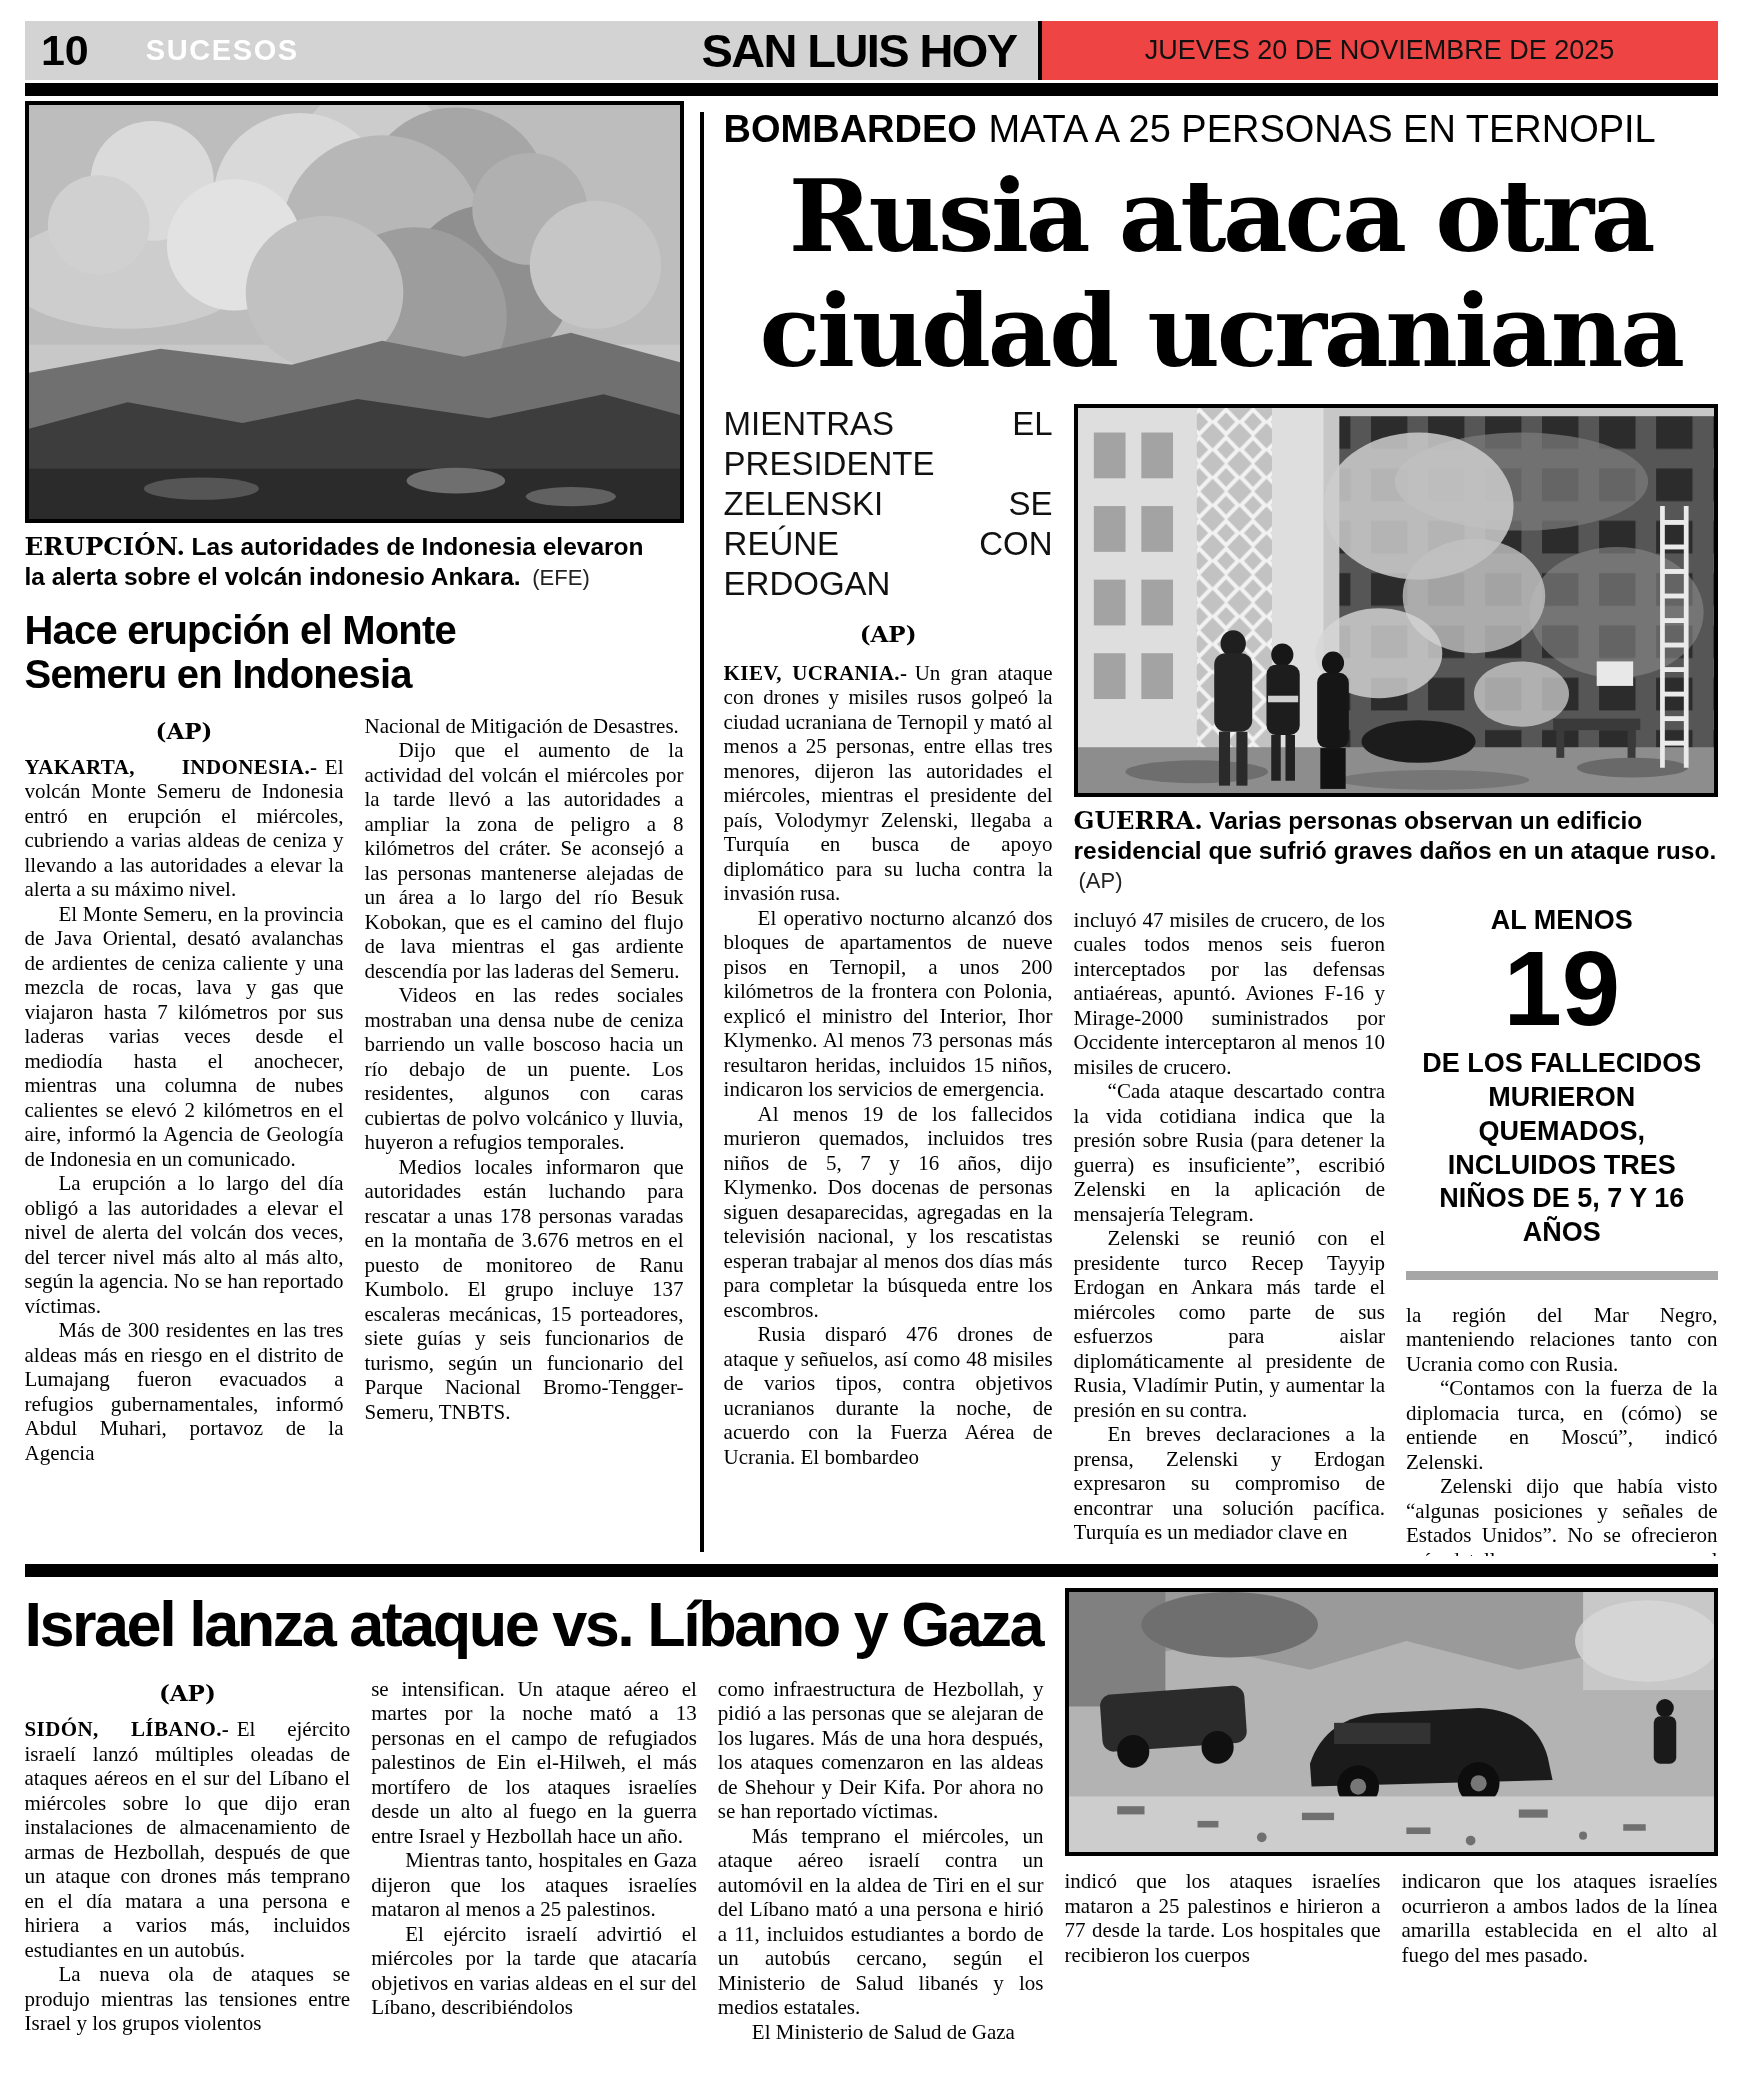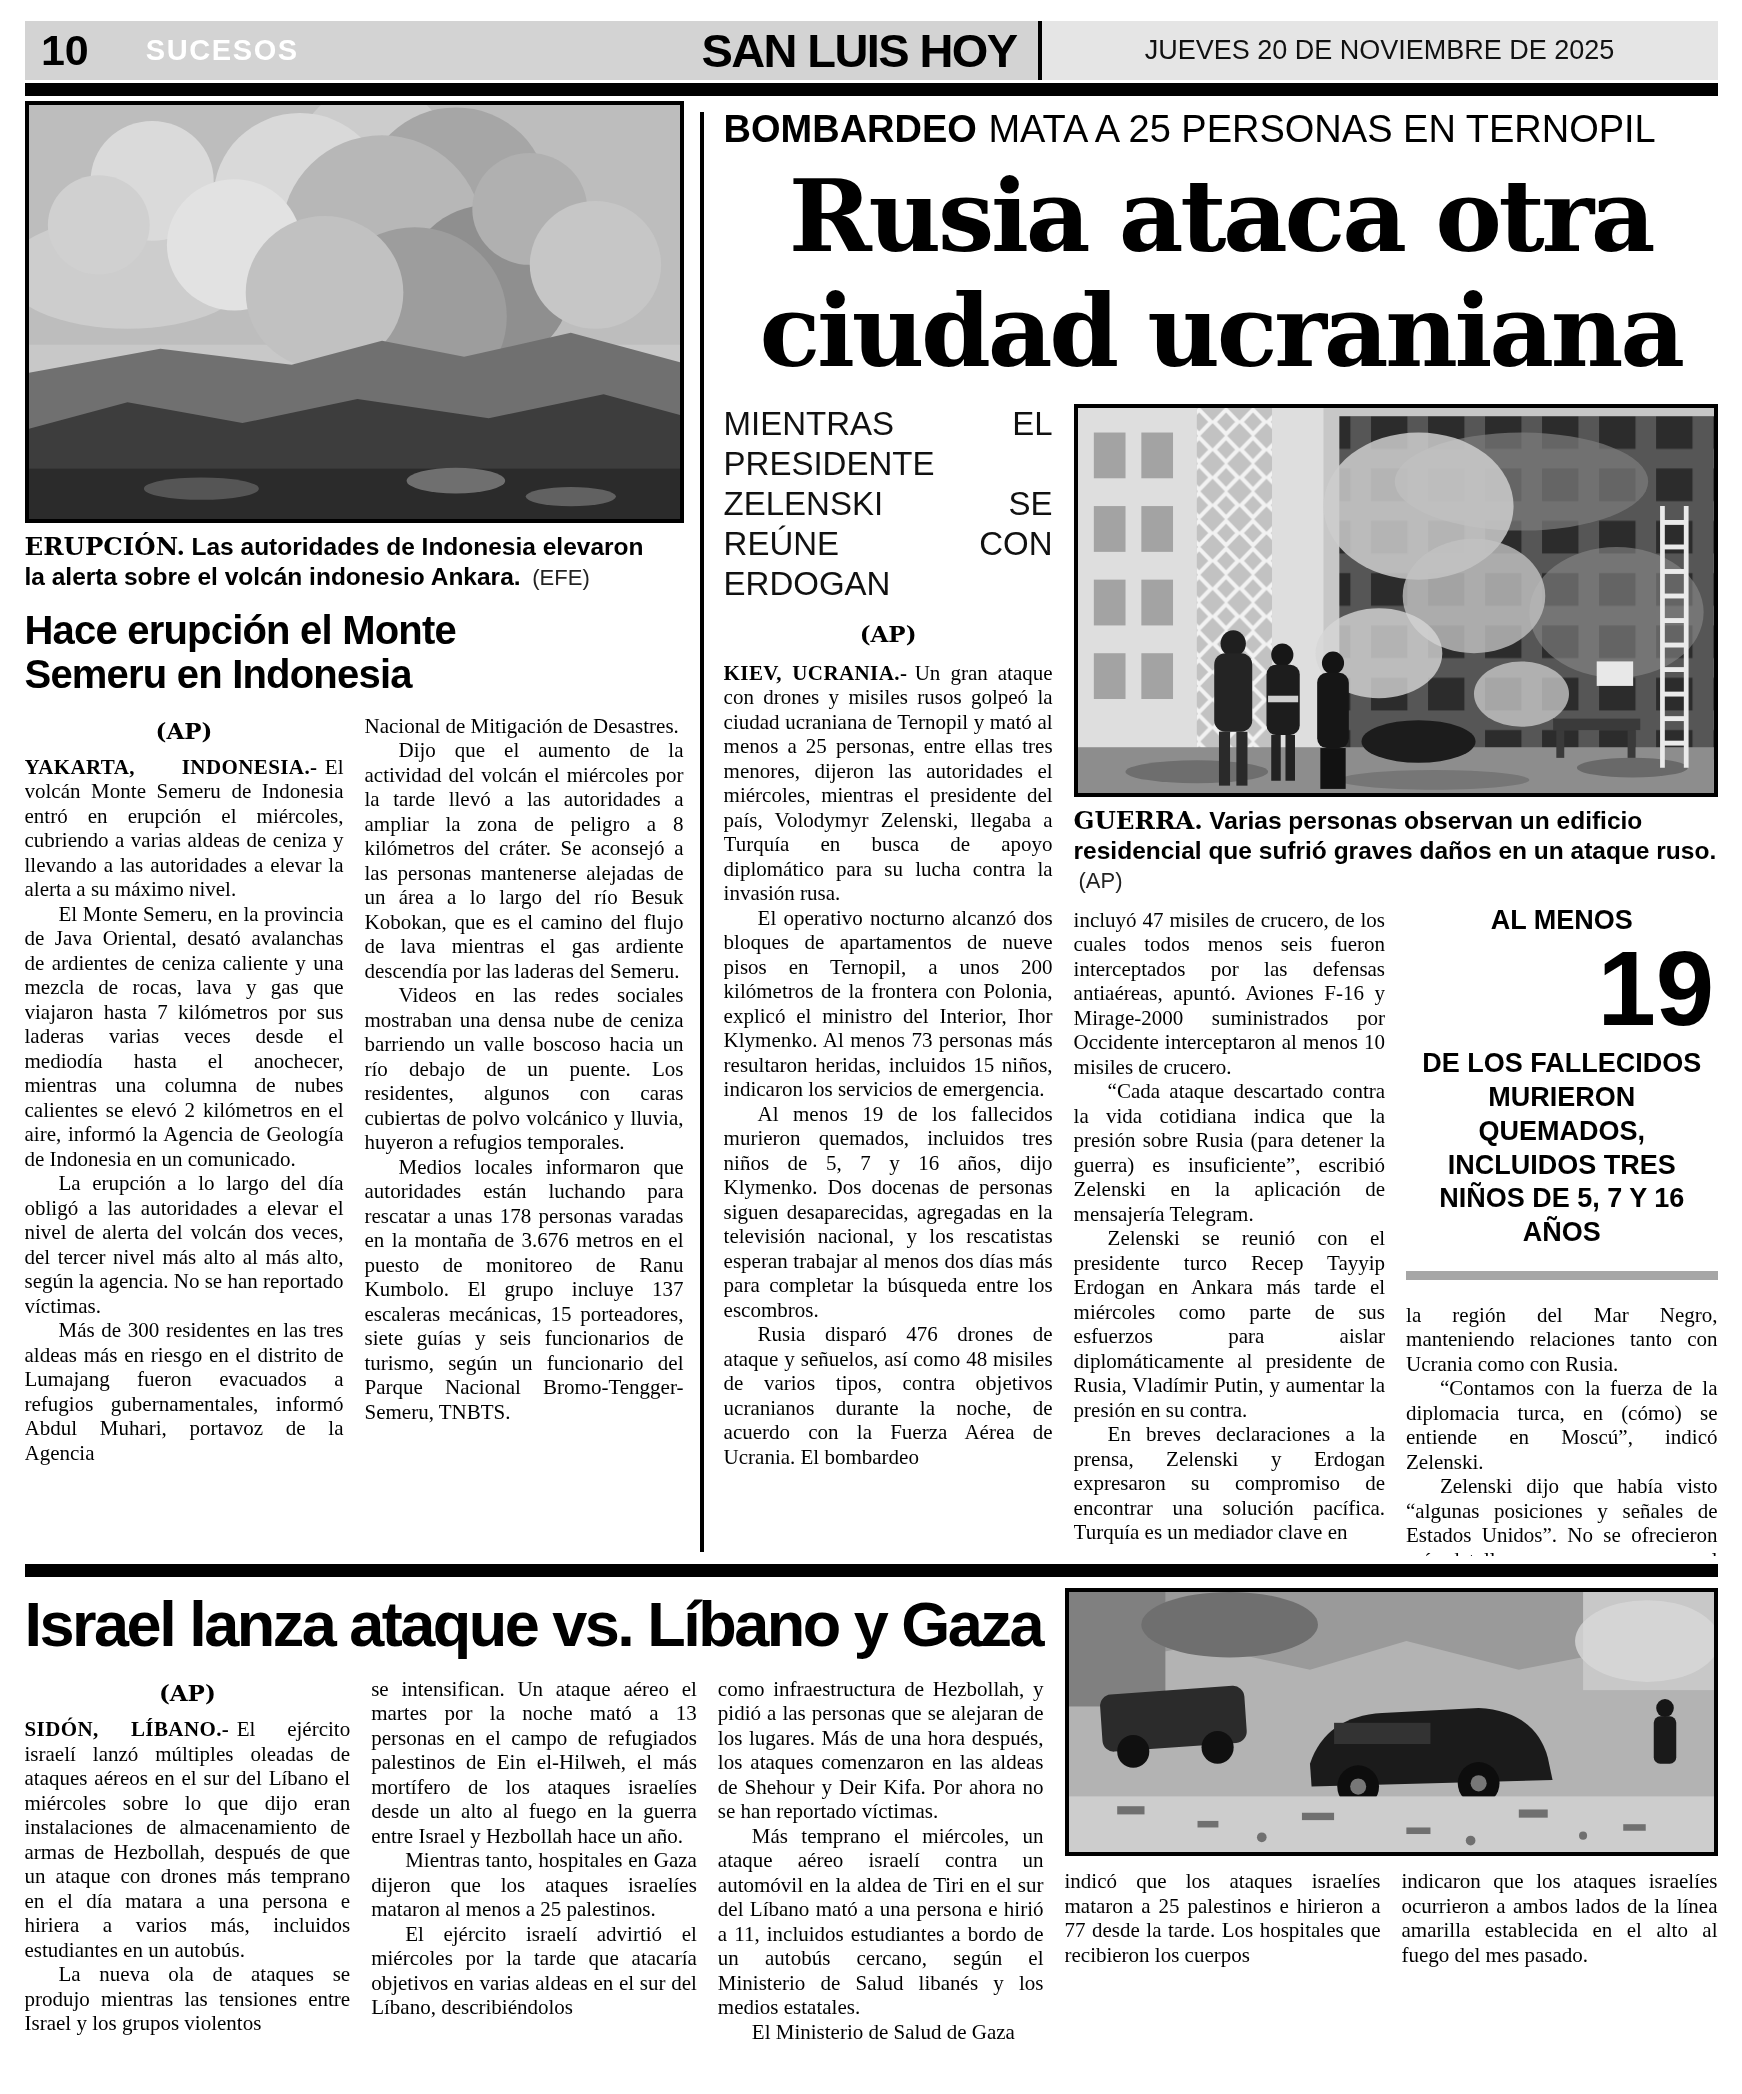--- a/index.html
+++ b/index.html
@@ -12,21 +12,21 @@
   .inner { position:absolute; left:24.5px; right:24.5px; top:20.5px; }
 
   
   .hdr { display:flex; height:59px; }
   .hdr-left { flex:0 0 1013px; background:#d3d3d3; display:flex; align-items:center; }
   .page-num { font-family:"Liberation Sans",sans-serif; font-weight:bold; font-size:43px; margin-left:16.4px; }
   .section-label { font-family:"Liberation Sans",sans-serif; font-weight:bold; color:#fff;
     font-size:29px; letter-spacing:1.6px; margin-left:57px; }
   .masthead { margin-left:auto; margin-right:21px; font-family:"Liberation Sans",sans-serif;
     font-weight:bold; font-size:47px; letter-spacing:-1.6px; }
-  .hdr-right { flex:1; background:#e5e5e5; border-left:4.1px solid #000; display:flex;
+  .hdr-right { flex:1; background:#ef4444; border-left:4.1px solid #000; display:flex;
     align-items:center; justify-content:center; font-family:"Liberation Sans",sans-serif;
     font-size:27px; color:#111; white-space:nowrap; }
   .top-bar { height:13px; background:#000; margin-top:3.3px; }
 
   
   .photo-frame { border:4.9px solid #000; background:#bbb; }
   .photo-frame svg { display:block; width:100%; }
   .caption { margin-top:9.8px; font-family:"Liberation Sans",sans-serif; font-weight:bold;
     font-size:24.5px; line-height:1.2; }
   .cap-label { font-family:"DejaVu Serif",serif; font-weight:bold; margin-right:6.5px; }
@@ -58,21 +58,21 @@
   .r-col1 { flex:0 0 329px; height:1137px; overflow:hidden; }
   .subhead { font-family:"Liberation Sans",sans-serif; font-size:33px; line-height:40px; color:#111; }
   .r-col1 .byline { margin:18px 0 14.7px; }
   .r-right { flex:1; padding-left:21px; }
   .r-caption { }
   .r-cols { display:flex; gap:21px; margin-top:13px; height:648px; overflow:hidden; }
   .r-cols .body-col { flex:1; }
 
   .callout { font-family:"Liberation Sans",sans-serif; font-weight:bold; text-align:center; padding:0 3.3px; }
   .callout-pre { font-size:27px; }
-  .callout-num { font-size:105px; line-height:1.02; margin:3.3px 0 4.9px;text-align:right; }
+  .callout-num { font-size:105px; line-height:1.02; margin:3.3px 0 4.9px; }
   .callout-post { font-size:27px; line-height:1.25; }
   .callout-rule { height:9px; background:#a6a6a6; margin:21px 0 23px; }
 
   
   .hrule { height:13px; background:#000; }
   .i-section { display:flex; margin-top:11.5px; height:506px; overflow:hidden; }
   .i-left { flex:0 0 1019px; }
   .i-headline { font-family:"Liberation Sans",sans-serif; font-weight:bold; font-size:63px;
     letter-spacing:-2.5px; white-space:nowrap; }
   .i-cols { display:flex; gap:21px; margin-top:16.4px; height:409px; overflow:hidden; }

